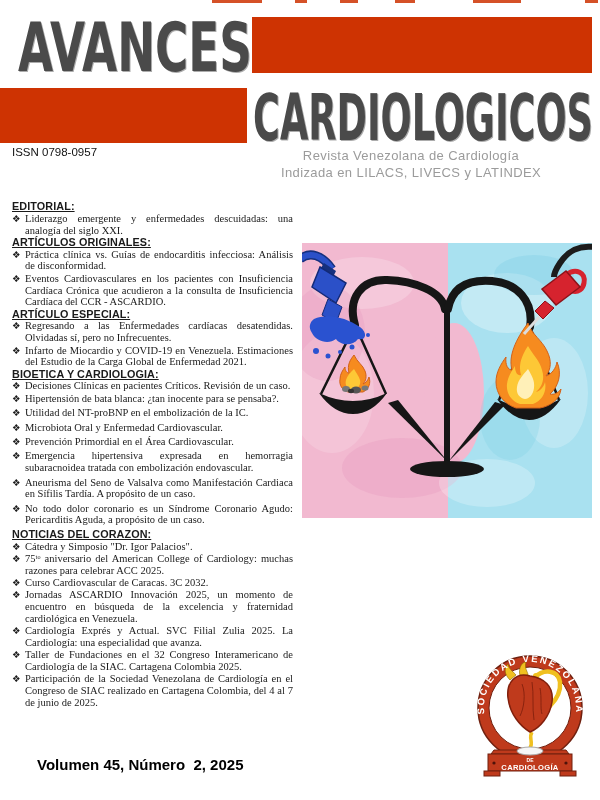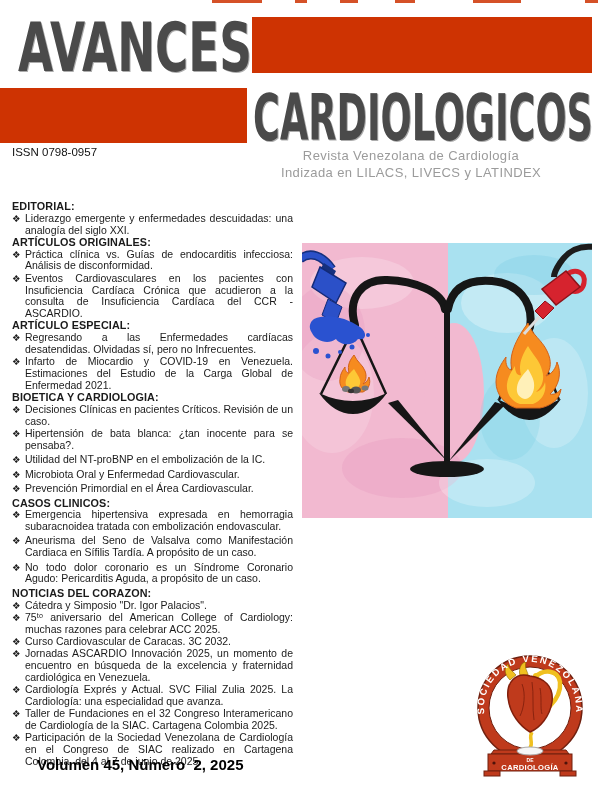--- a/index.html
+++ b/index.html
@@ -24,28 +24,28 @@
   #issn-block{left:12px;top:145px;font-size:11.5px;font-weight:normal;line-height:15px;color:#111;}
   #subtitle-block{
     left:233px;top:148px;width:356px;text-align:center;
     font-size:13px;line-height:16.5px;letter-spacing:.4px;
     color:var(--subtitle_gray);
   }
 
   
   #toc{left:12px;top:201px;width:281px;font-size:10.5px;line-height:11.8px;}
   .toc-heading{
-    font-weight:bold;font-size:10.8px;
+    font-weight:bold;text-decoration:underline;font-size:10.8px;
     letter-spacing:.1px;margin:0;
   }
   ul.toc-list{list-style:none;margin:0;padding:0;}
   ul.toc-list li{display:flex;margin:0 0 .5px 0;}
   .toc-section.spaced ul.toc-list li{margin-bottom:2.6px;}
   .bullet{flex:0 0 13px;font-size:9.5px;}
-  .item-text{flex:1;text-align:justify;}
+  .item-text{flex:1;text-align:justify;font-family:Liberation Serif, serif;}
 
   
   #footer{left:0;top:756px;width:600px;text-align:left;
     font-size:15px;font-weight:bold;white-space:pre;color:#000;padding-left:37px;}
 
   
   #illustration{left:302px;top:243px;}
   .ink{fill:#161616;}
   .ink-line{stroke:#161616;fill:none;}
 
@@ -143,21 +143,20 @@
           <span class="bullet">❖</span>
           <div class="item-text">Microbiota Oral y Enfermedad Cardiovascular.</div>
         </li>
         <li>
           <span class="bullet">❖</span>
           <div class="item-text">Prevención Primordial en el Área Cardiovascular.</div>
         </li>
       </ul>
     </div>
     <div class="toc-section spaced">
-      <div class="toc-heading">CASOS CLINICOS:</div>
       <ul class="toc-list">
         <li>
           <span class="bullet">❖</span>
           <div class="item-text">Emergencia hipertensiva expresada en hemorragia subaracnoidea tratada con embolización endovascular.</div>
         </li>
         <li>
           <span class="bullet">❖</span>
           <div class="item-text">Aneurisma del Seno de Valsalva como Manifestación Cardiaca en Sífilis Tardía. A propósito de un caso.</div>
         </li>
         <li>

